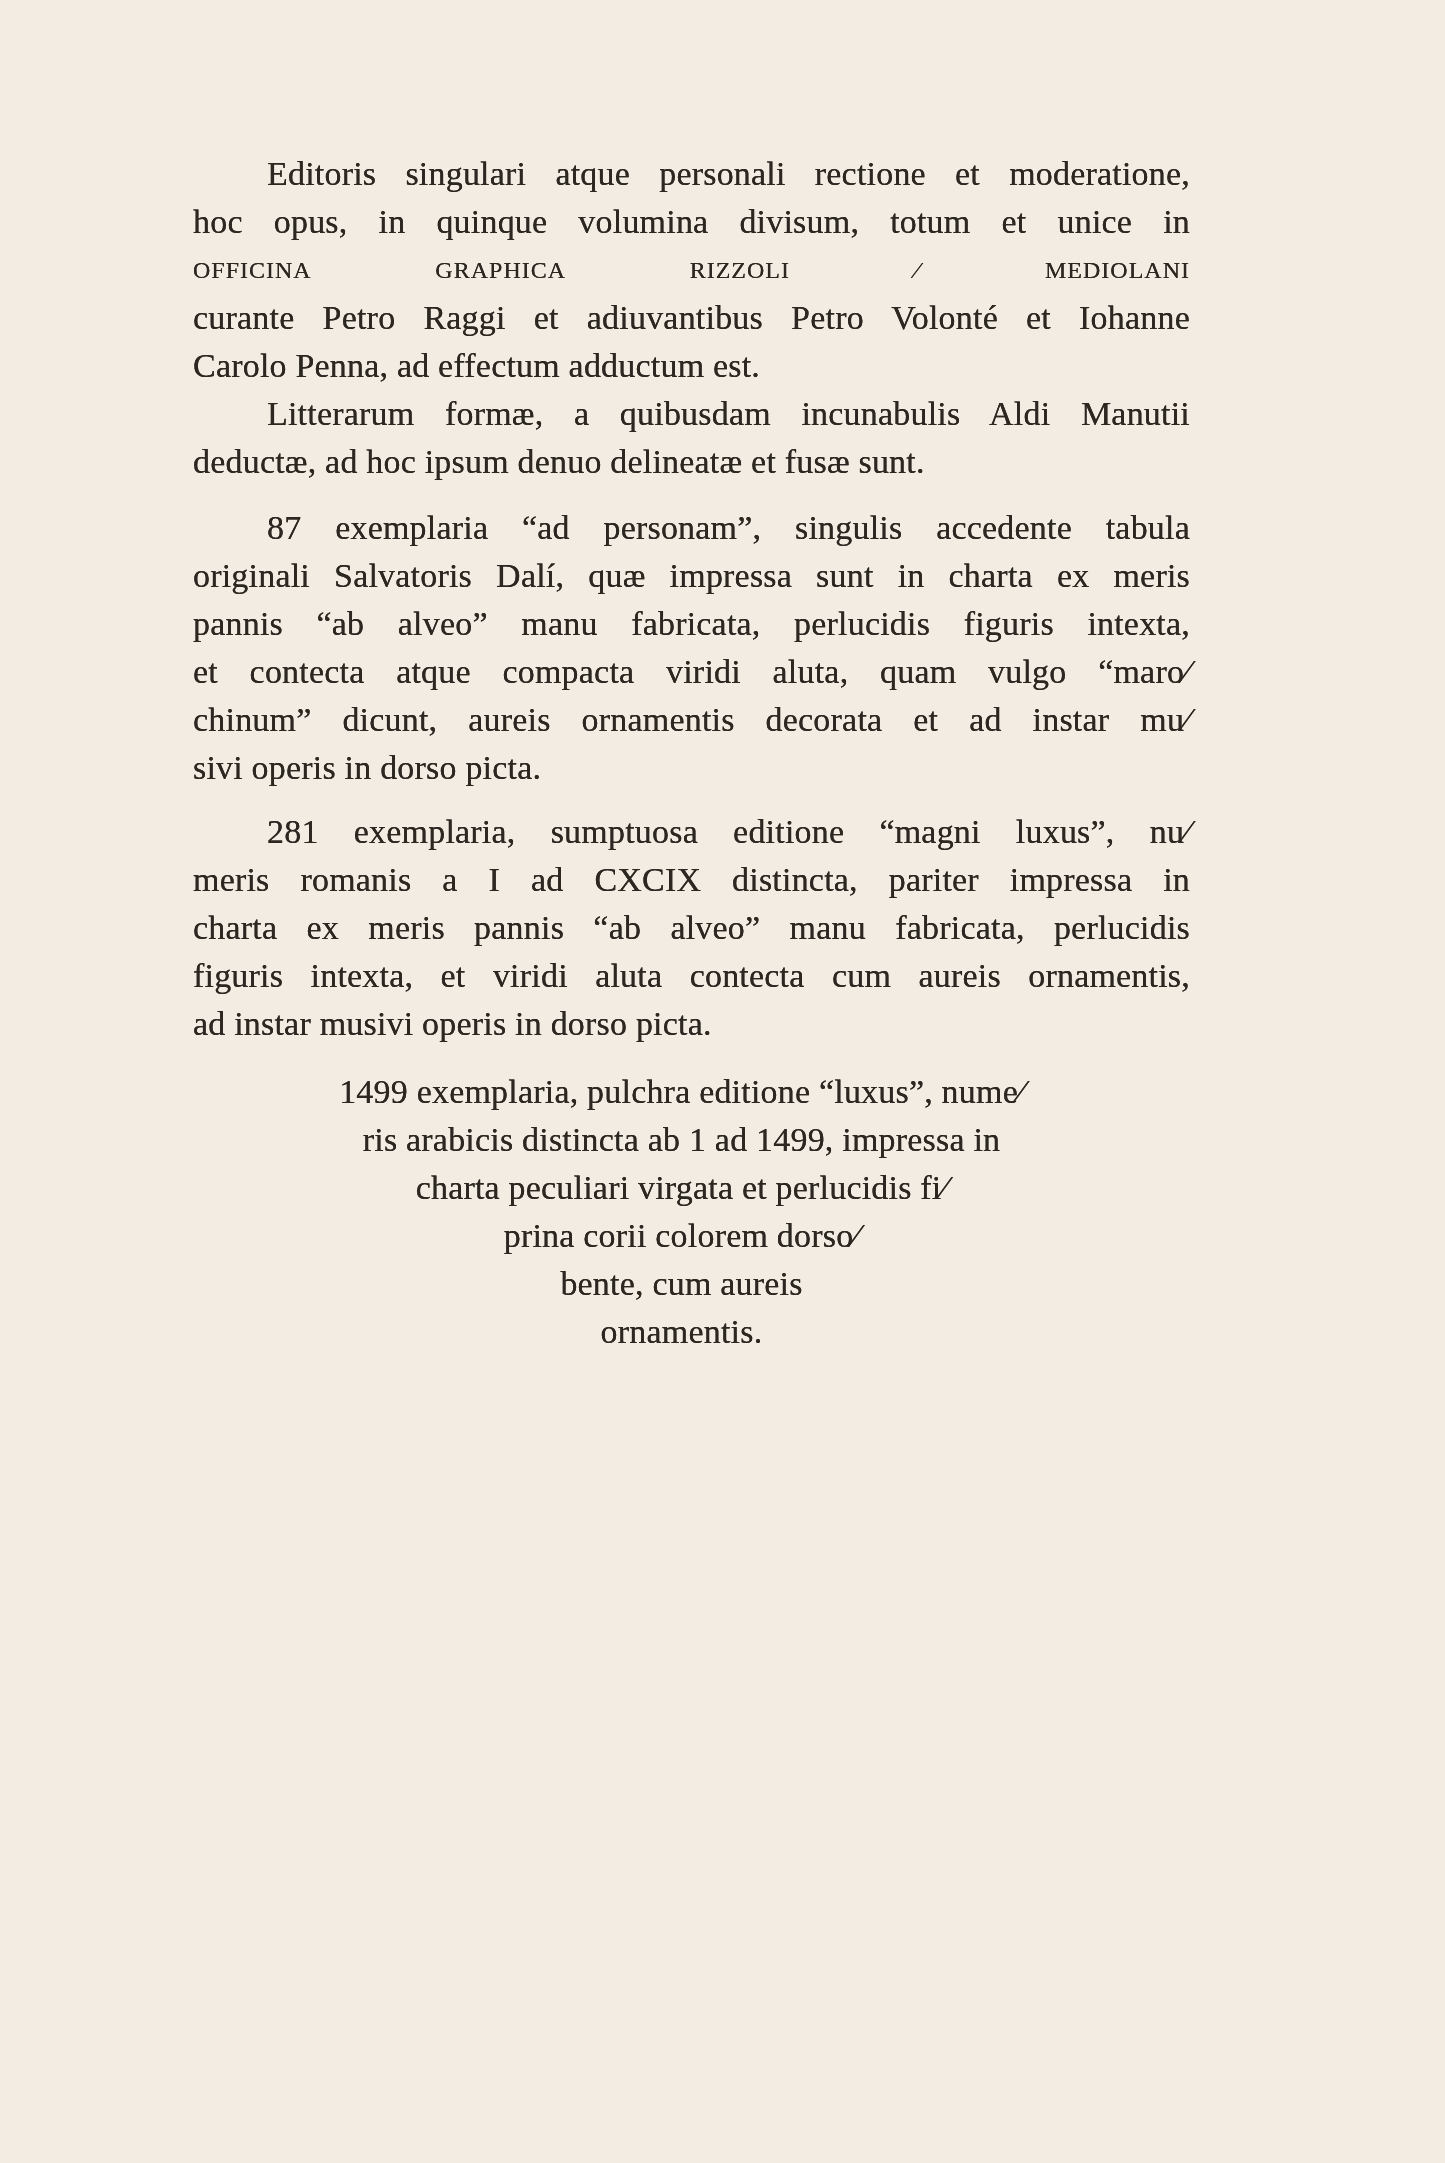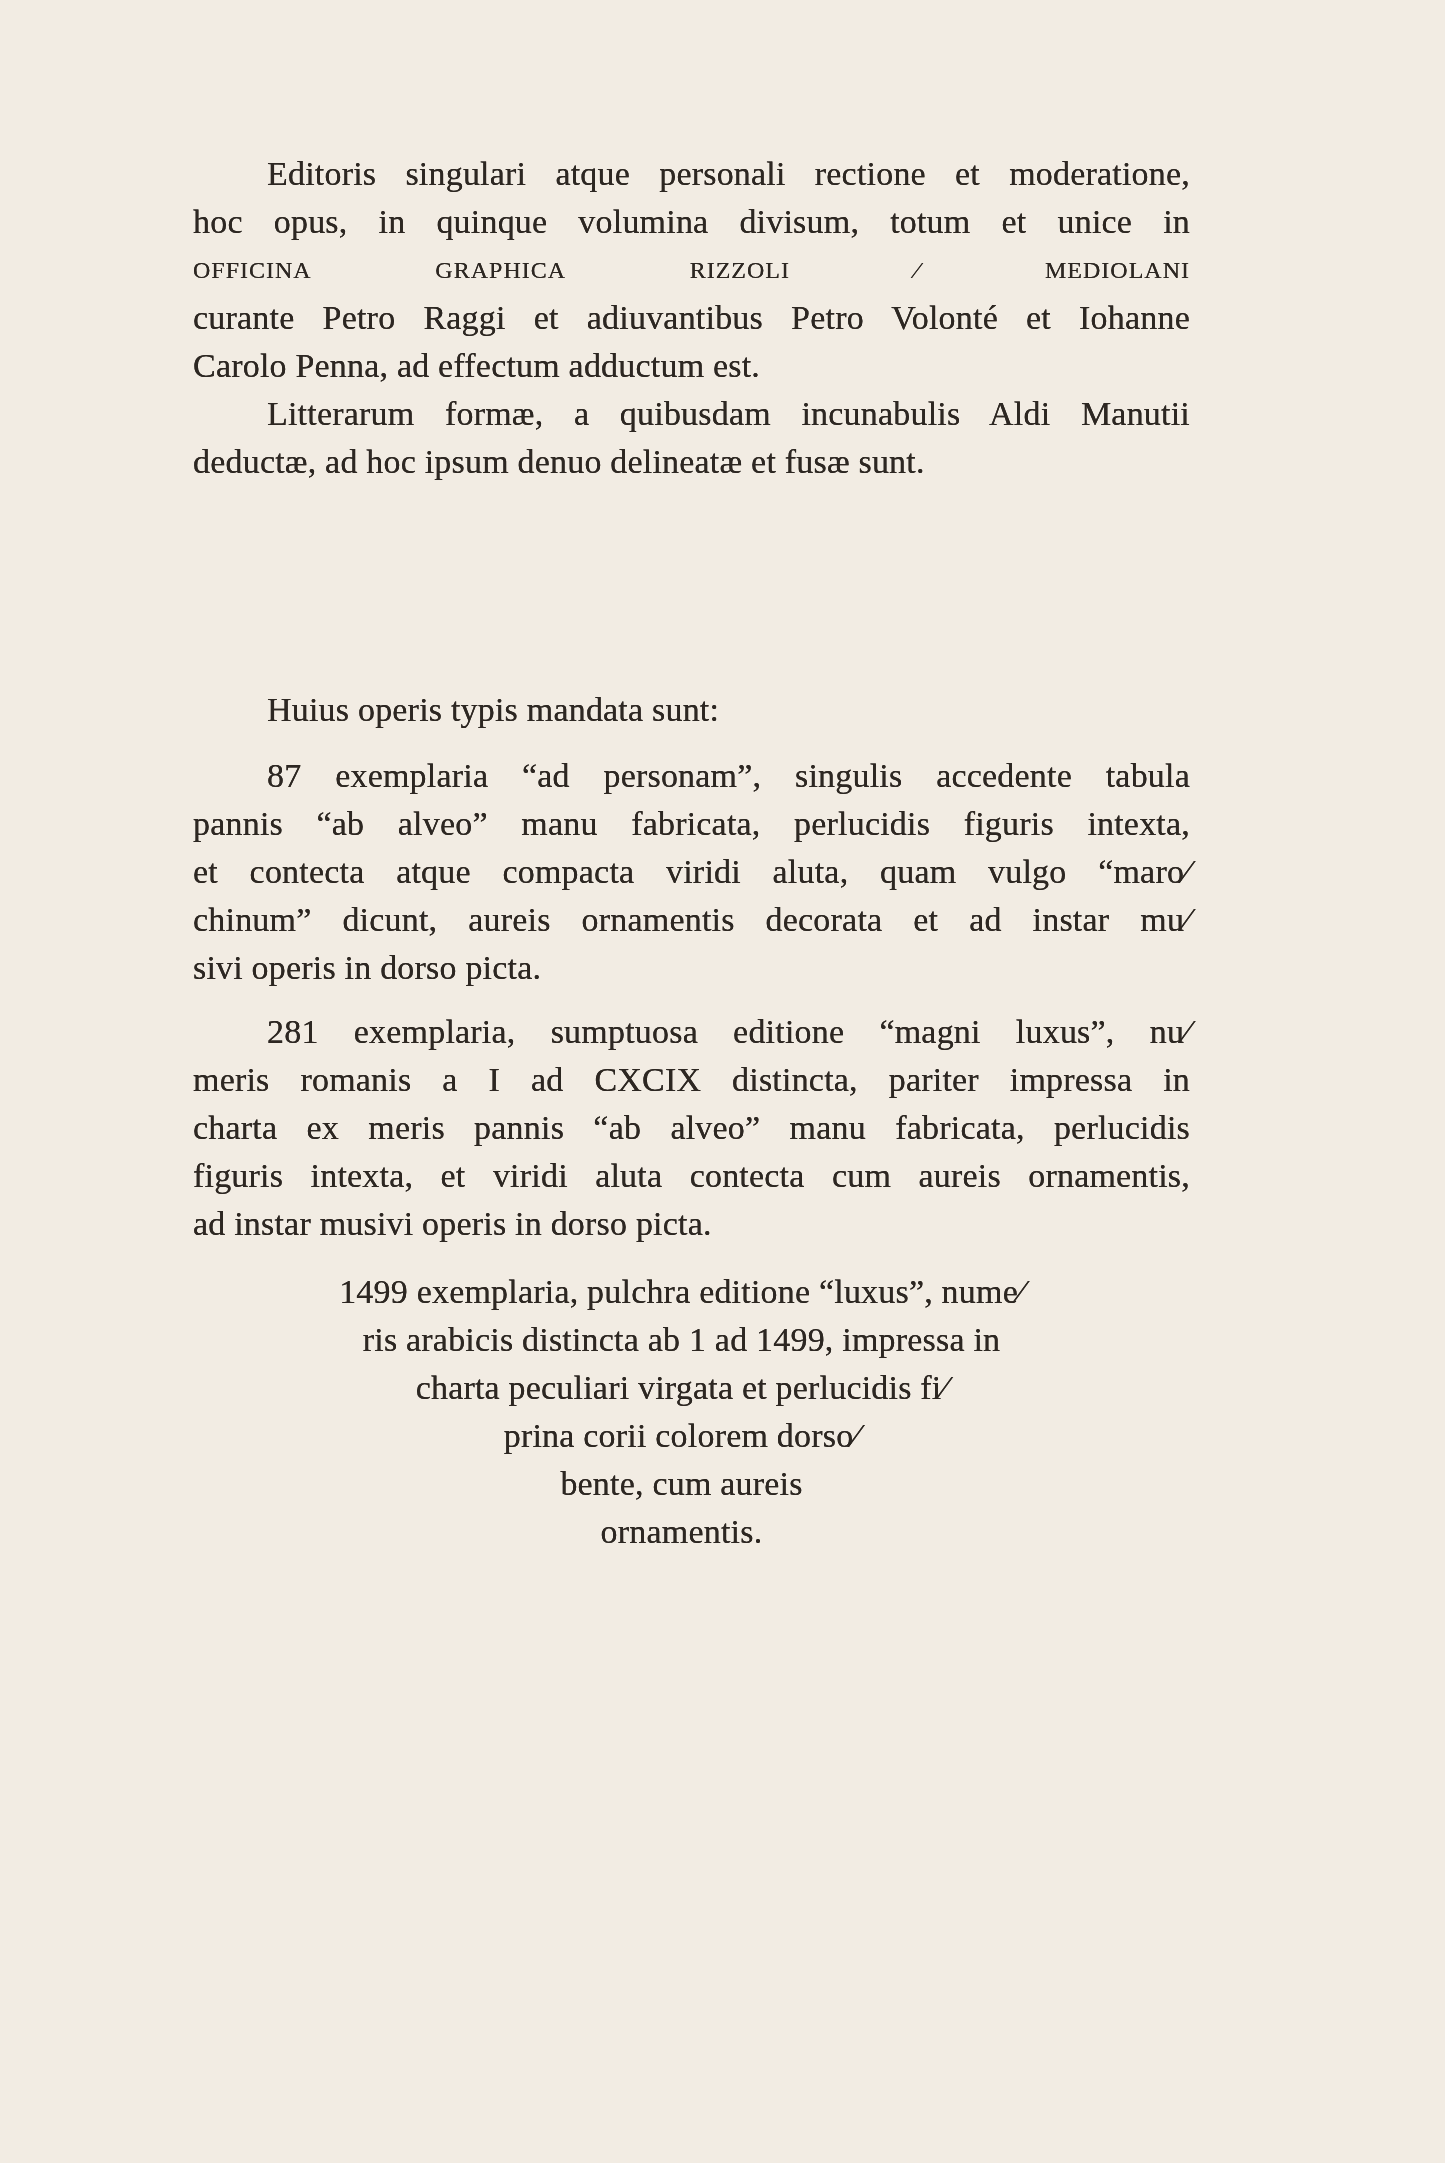--- a/index.html
+++ b/index.html
@@ -66,24 +66,24 @@
       <span class="ln caps">OFFICINA GRAPHICA RIZZOLI ⁄ MEDIOLANI</span>
       <span class="ln">curante Petro Raggi et adiuvantibus Petro Volonté et Iohanne</span>
       <span class="ln last">Carolo Penna, ad effectum adductum est.</span>
     </p>
 
     <p class="para p2">
       <span class="ln first">Litterarum formæ, a quibusdam incunabulis Aldi Manutii</span>
       <span class="ln last">deductæ, ad hoc ipsum denuo delineatæ et fusæ sunt.</span>
     </p>
 
-    <p class="para heading">Huius operis typis mandata sunt:</p>
 
     <p class="para p3">
       <span class="ln first">87 exemplaria “ad personam”, singulis accedente tabula</span>
+      <span class="ln">originali Salvatoris Dalí, quæ impressa sunt in charta ex meris</span>
       <span class="ln">pannis “ab alveo” manu fabricata, perlucidis figuris intexta,</span>
       <span class="ln">et contecta atque compacta viridi aluta, quam vulgo “maro⁄</span>
       <span class="ln">chinum” dicunt, aureis ornamentis decorata et ad instar mu⁄</span>
       <span class="ln last">sivi operis in dorso picta.</span>
     </p>
 
     <p class="para p4">
       <span class="ln first">281 exemplaria, sumptuosa editione “magni luxus”, nu⁄</span>
       <span class="ln">meris romanis a I ad CXCIX distincta, pariter impressa in</span>
       <span class="ln">charta ex meris pannis “ab alveo” manu fabricata, perlucidis</span>

